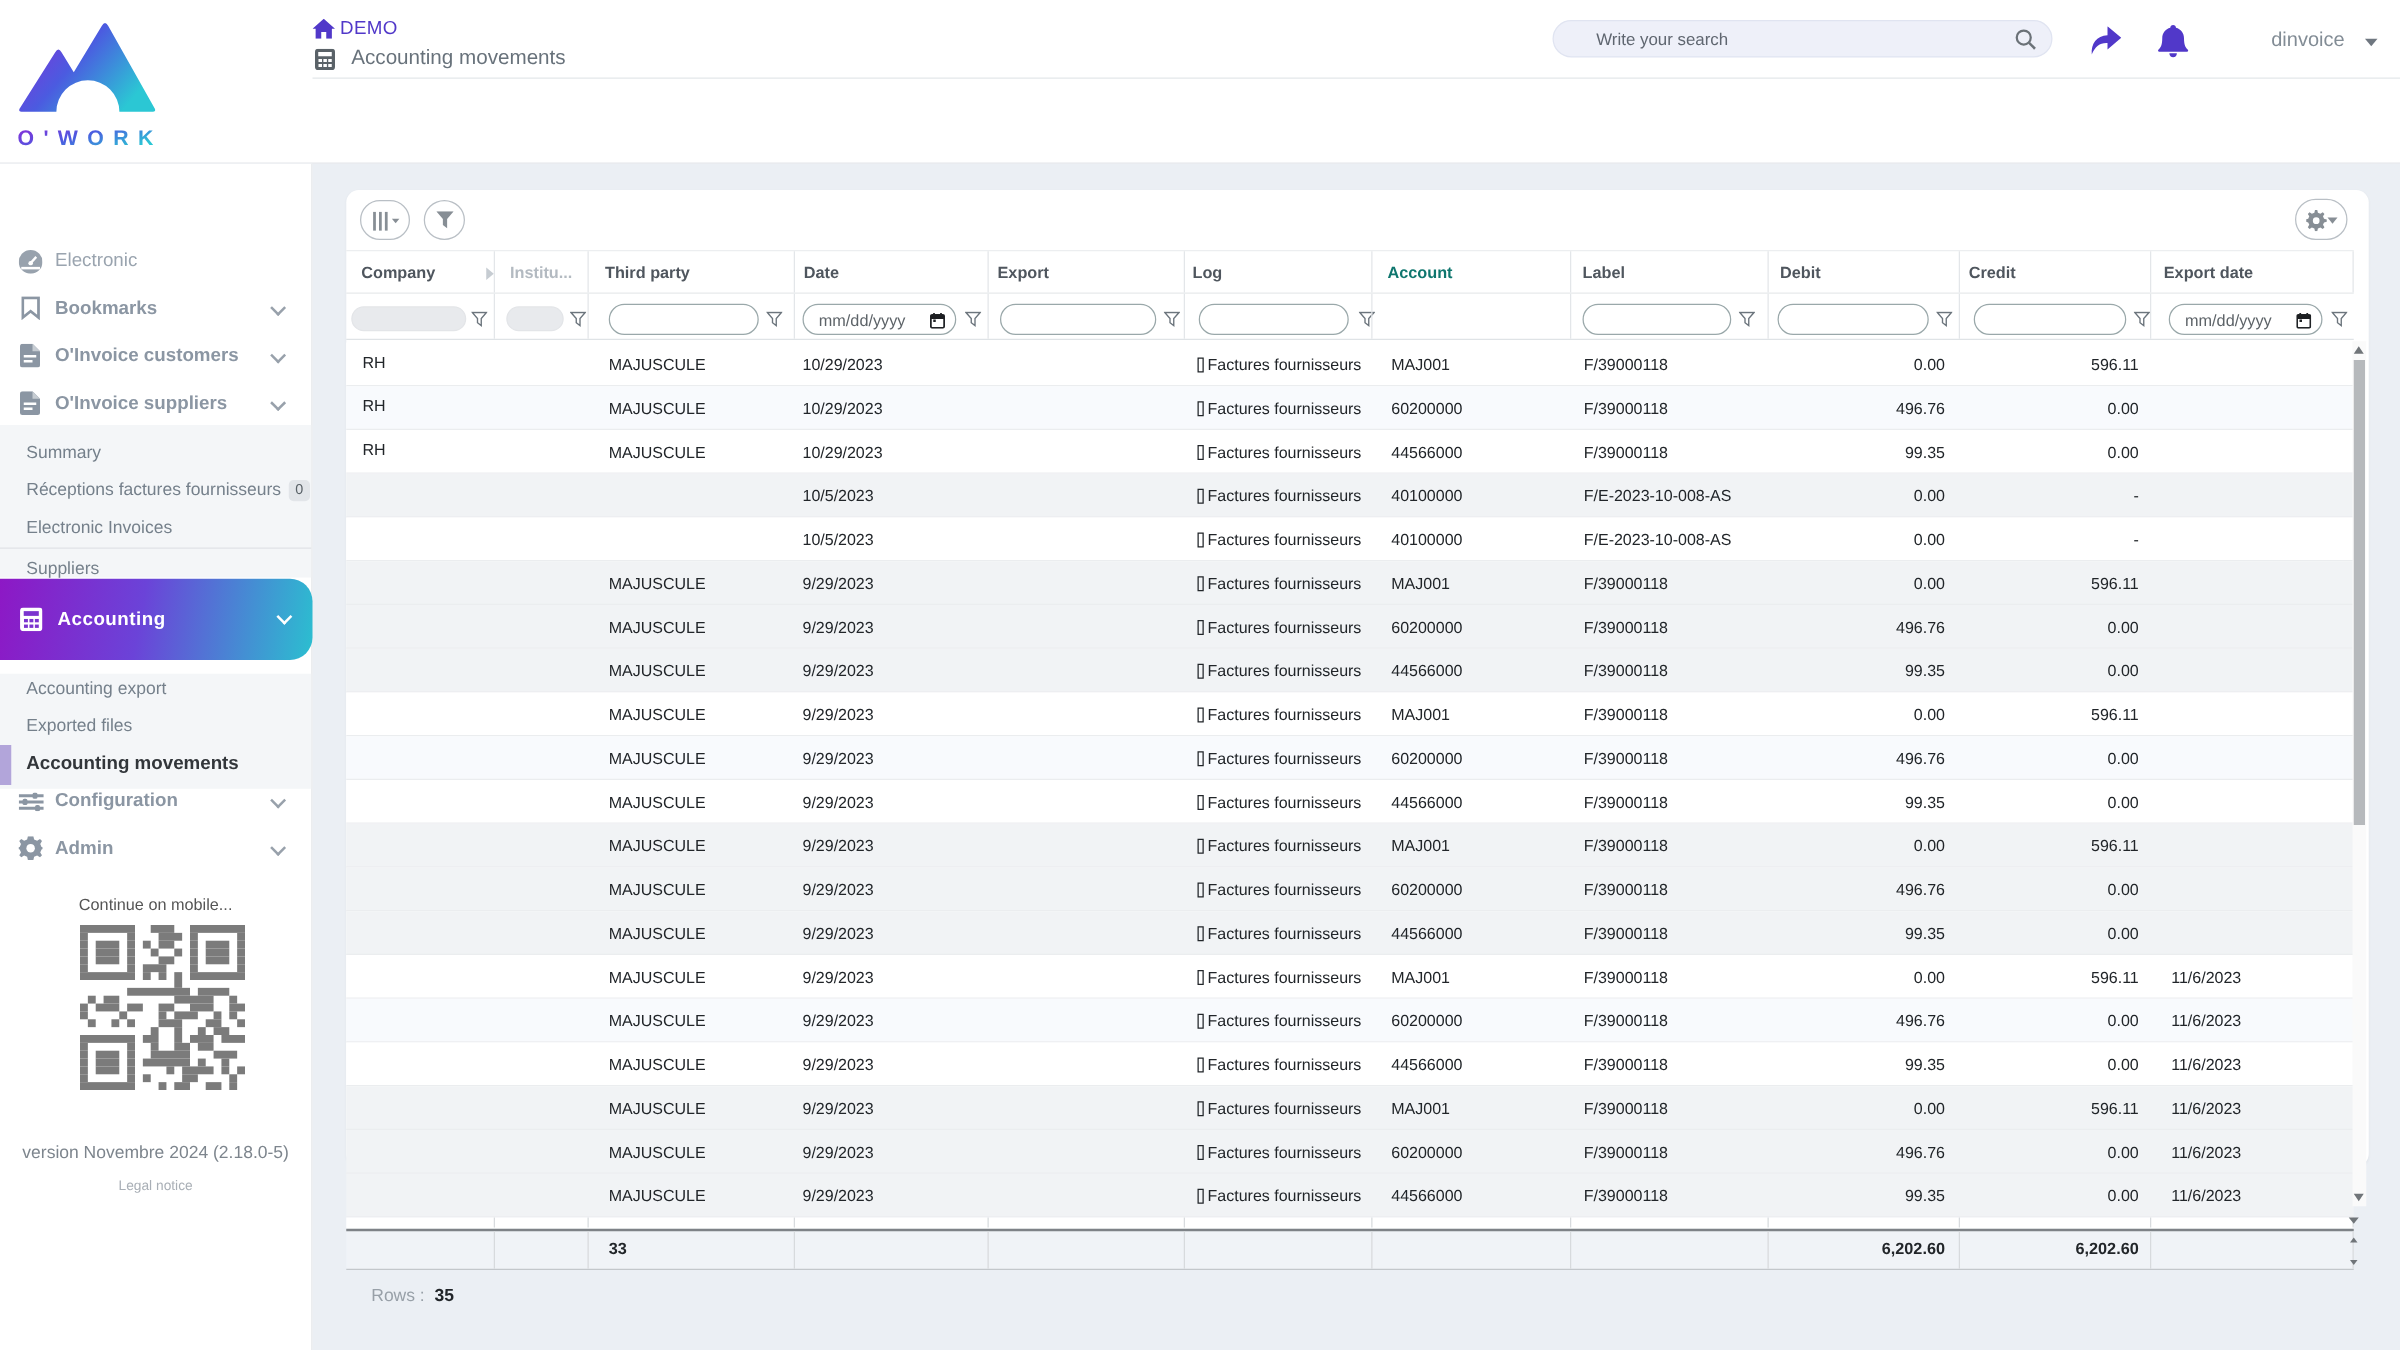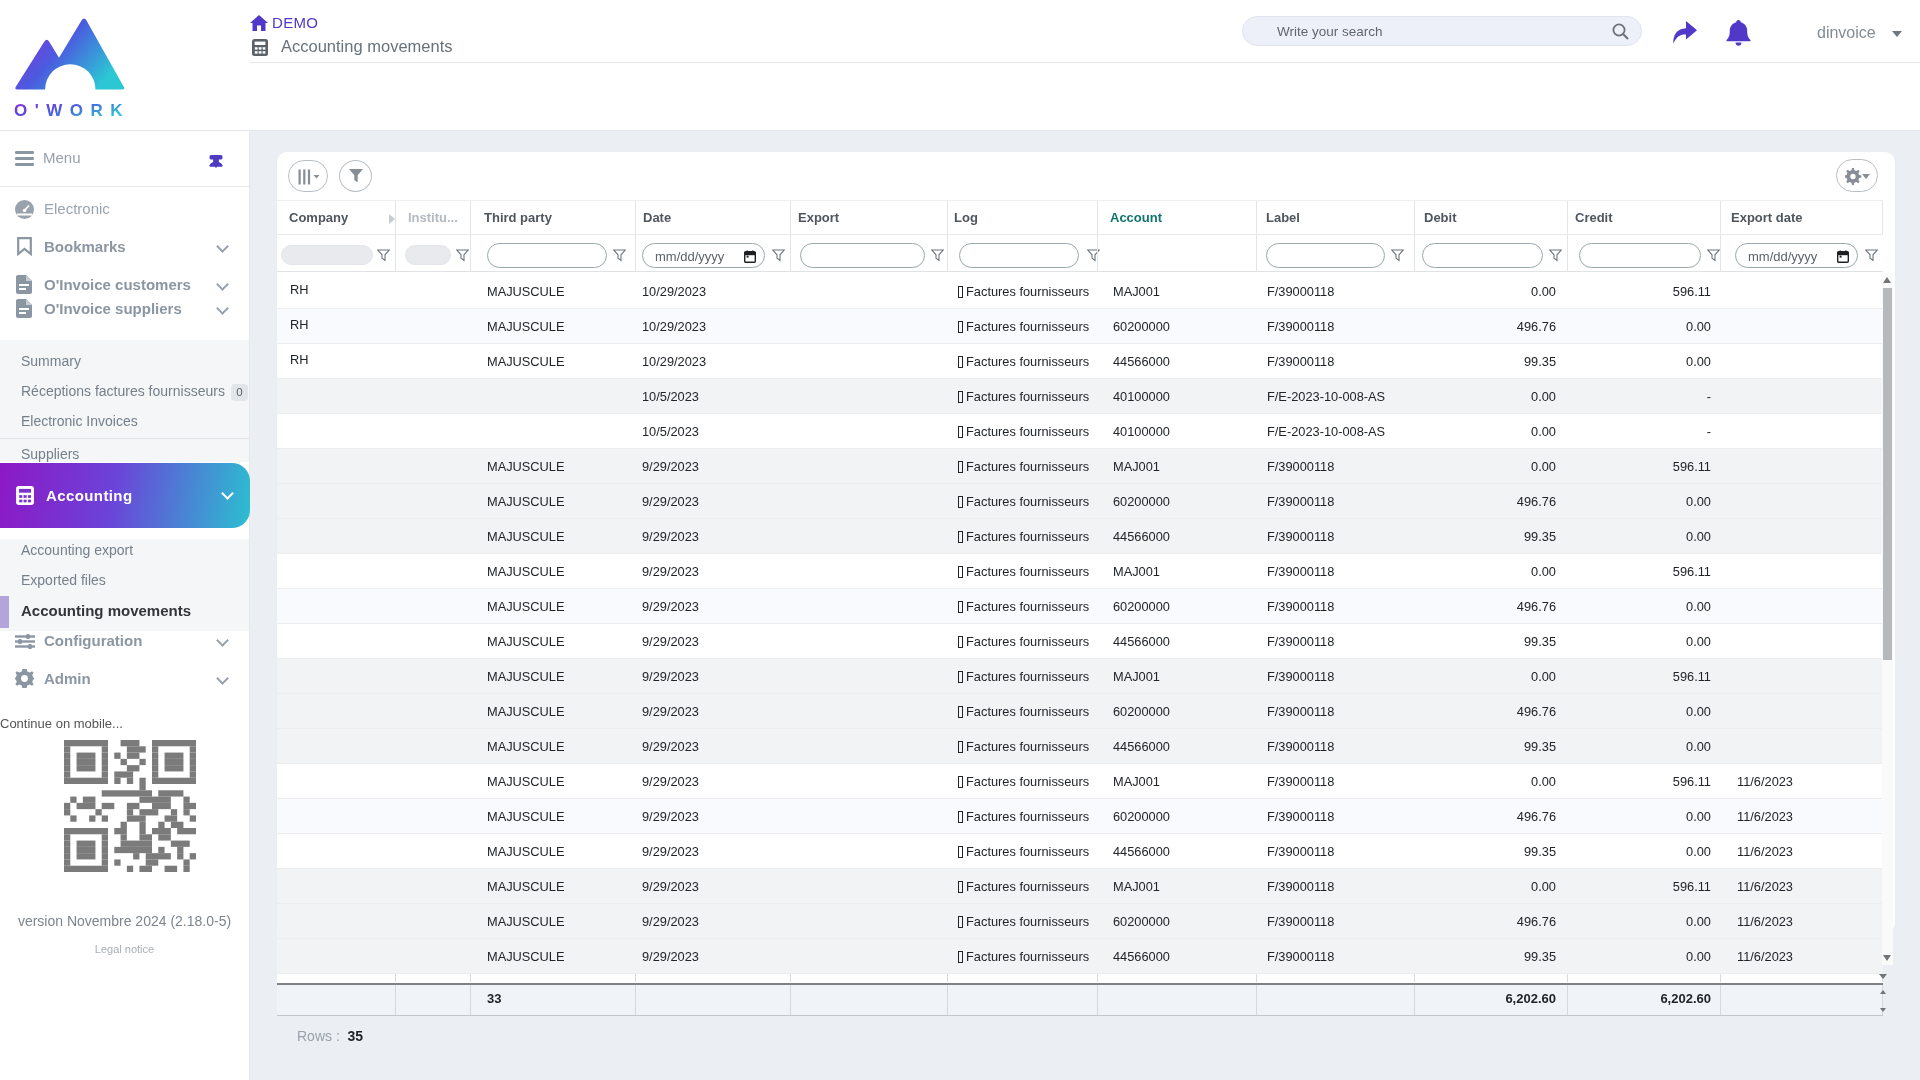--- a/index.html
+++ b/index.html
@@ -101,31 +101,20 @@
   </svg>
   <svg class="abs" style="left:1726px;top:19px" width="25" height="28" viewBox="0 0 25 28" fill="#5138c9">
     <path d="M12.5,1 C13.8,1 14.8,2 14.8,3.2 C18.6,4.2 21.2,7.5 21.2,11.5 C21.2,17.5 22.8,19.3 24.3,20.7 C24.9,21.3 24.5,22.3 23.6,22.3 L1.4,22.3 C0.5,22.3 0.1,21.3 0.7,20.7 C2.2,19.3 3.8,17.5 3.8,11.5 C3.8,7.5 6.4,4.2 10.2,3.2 C10.2,2 11.2,1 12.5,1 Z"></path>
     <path d="M9.5,23.5 L15.5,23.5 C15.5,25.5 14.2,26.8 12.5,26.8 C10.8,26.8 9.5,25.5 9.5,23.5 Z"></path>
   </svg>
   <div id="dinvoice">dinvoice</div>
   <div class="caret abs" style="left:1892px;top:31px"></div>
 </div>
 
 <div id="sidebar">
-  <div id="menurow">
-    <svg class="abs" style="left:15px;top:20px" width="19" height="15" viewBox="0 0 19 15">
-      <rect y="0" width="19" height="3" rx="1.2" fill="#8b96a3"></rect>
-        <rect y="6" width="19" height="3" rx="1.2" fill="#8b96a3"></rect>
-        <rect y="12" width="19" height="3" rx="1.2" fill="#8b96a3"></rect>
-    </svg>
-    <div class="abs" style="left:43px;top:18px;font-size:15px;color:#97a1ac">Menu</div>
-    <svg class="abs" style="left:209px;top:24px" width="14" height="14" viewBox="0 0 13 13" fill="#4f3bc2">
-      <path d="M2,0 H11 Q12.5,0 12.5,1.5 V3 Q12.5,4.2 11,4.2 H9.2 V6.4 Q12,7.8 12.6,9.6 Q13,10.8 11.8,10.8 H7.4 L6.5,12.4 L5.6,10.8 H1.2 Q0,10.8 0.4,9.6 Q1,7.8 3.8,6.4 V4.2 H2 Q0.5,4.2 0.5,3 V1.5 Q0.5,0 2,0 Z"></path>
-    </svg>
-  </div>
 
   <div class="navitem" style="top:59px;font-weight:normal;color:#9aa4af">
     <svg class="abs" style="left:15px;top:10px" width="19" height="19" viewBox="0 0 19 19">
       <circle cx="9.5" cy="9.5" r="9.5" fill="#98a2ad"></circle>
       <path d="M9.5,10.5 L14,5.5" stroke="#fff" stroke-width="1.8"></path>
       <circle cx="9.5" cy="10.5" r="1.8" fill="#fff"></circle>
       <rect x="2" y="13.5" width="15" height="2" fill="#fff"></rect>
     </svg>
     <span class="lbl">Electronic</span>
   </div>
@@ -139,21 +128,21 @@
   <div class="navitem" style="top:135px">
     <svg class="abs" style="left:16px;top:9px" width="16" height="19" viewBox="0 0 16 19" fill="#8b96a3">
       <path d="M0,2 Q0,0 2,0 L10,0 L16,6 L16,17 Q16,19 14,19 L2,19 Q0,19 0,17 Z"></path>
       <path d="M10,0 L16,6 L10,6 Z" fill="#c6ccd2"></path>
       <rect x="3" y="9" width="10" height="2" fill="#fff"></rect>
       <rect x="3" y="13" width="7" height="2" fill="#fff"></rect>
     </svg>
     <span class="lbl">O'Invoice customers</span>
     <span class="chev chevdn"></span>
   </div>
-  <div class="navitem" style="top:159px">
+  <div class="navitem" style="top:173px">
     <svg class="abs" style="left:16px;top:9px" width="16" height="19" viewBox="0 0 16 19" fill="#8b96a3">
       <path d="M0,2 Q0,0 2,0 L10,0 L16,6 L16,17 Q16,19 14,19 L2,19 Q0,19 0,17 Z"></path>
       <path d="M10,0 L16,6 L10,6 Z" fill="#c6ccd2"></path>
       <rect x="3" y="9" width="10" height="2" fill="#fff"></rect>
       <rect x="3" y="13" width="7" height="2" fill="#fff"></rect>
     </svg>
     <span class="lbl">O'Invoice suppliers</span>
     <span class="chev chevdn"></span>
   </div>
 
@@ -202,21 +191,21 @@
     <span class="chev chevdn"></span>
   </div>
   <div class="navitem" style="top:529px">
     <svg class="abs" style="left:15px;top:9px" width="19" height="19" viewBox="0 0 19 19" fill="#8b96a3">
       <path d="M9.5,0 L11.7,0 L12.3,2.6 L14.7,3.6 L17,2.2 L18.6,3.8 L17.2,6.1 L18.2,8.5 L20.8,9.1 L20.8,9.9 L18.2,10.5 L17.2,12.9 L18.6,15.2 L17,16.8 L14.7,15.4 L12.3,16.4 L11.7,19 L7.3,19 L6.7,16.4 L4.3,15.4 L2,16.8 L0.4,15.2 L1.8,12.9 L0.8,10.5 L-1.8,9.9 L-1.8,9.1 L0.8,8.5 L1.8,6.1 L0.4,3.8 L2,2.2 L4.3,3.6 L6.7,2.6 L7.3,0 Z" transform="translate(0,0)"></path>
       <circle cx="9.5" cy="9.5" r="3.4" fill="#fff"></circle>
     </svg>
     <span class="lbl">Admin</span>
     <span class="chev chevdn"></span>
   </div>
-  <div class="abs" style="left:0;top:585px;width:249px;text-align:left;font-size:13px;color:#555">Continue on mobile...</div>
+  <div class="abs" style="left:0;top:585px;width:249px;text-align:center;font-size:13px;color:#555">Continue on mobile...</div>
   <div id="qrwrap"><svg width="132" height="132" viewBox="0 0 126 126" fill="#7b7b7b">
         <rect x="0" y="0" width="42" height="6"></rect>
         <rect x="54" y="0" width="18" height="6"></rect>
         <rect x="84" y="0" width="42" height="6"></rect>
         <rect x="0" y="6" width="6" height="6"></rect>
         <rect x="36" y="6" width="6" height="6"></rect>
         <rect x="60" y="6" width="18" height="6"></rect>
         <rect x="84" y="6" width="6" height="6"></rect>
         <rect x="120" y="6" width="6" height="6"></rect>
         <rect x="0" y="12" width="6" height="6"></rect>

